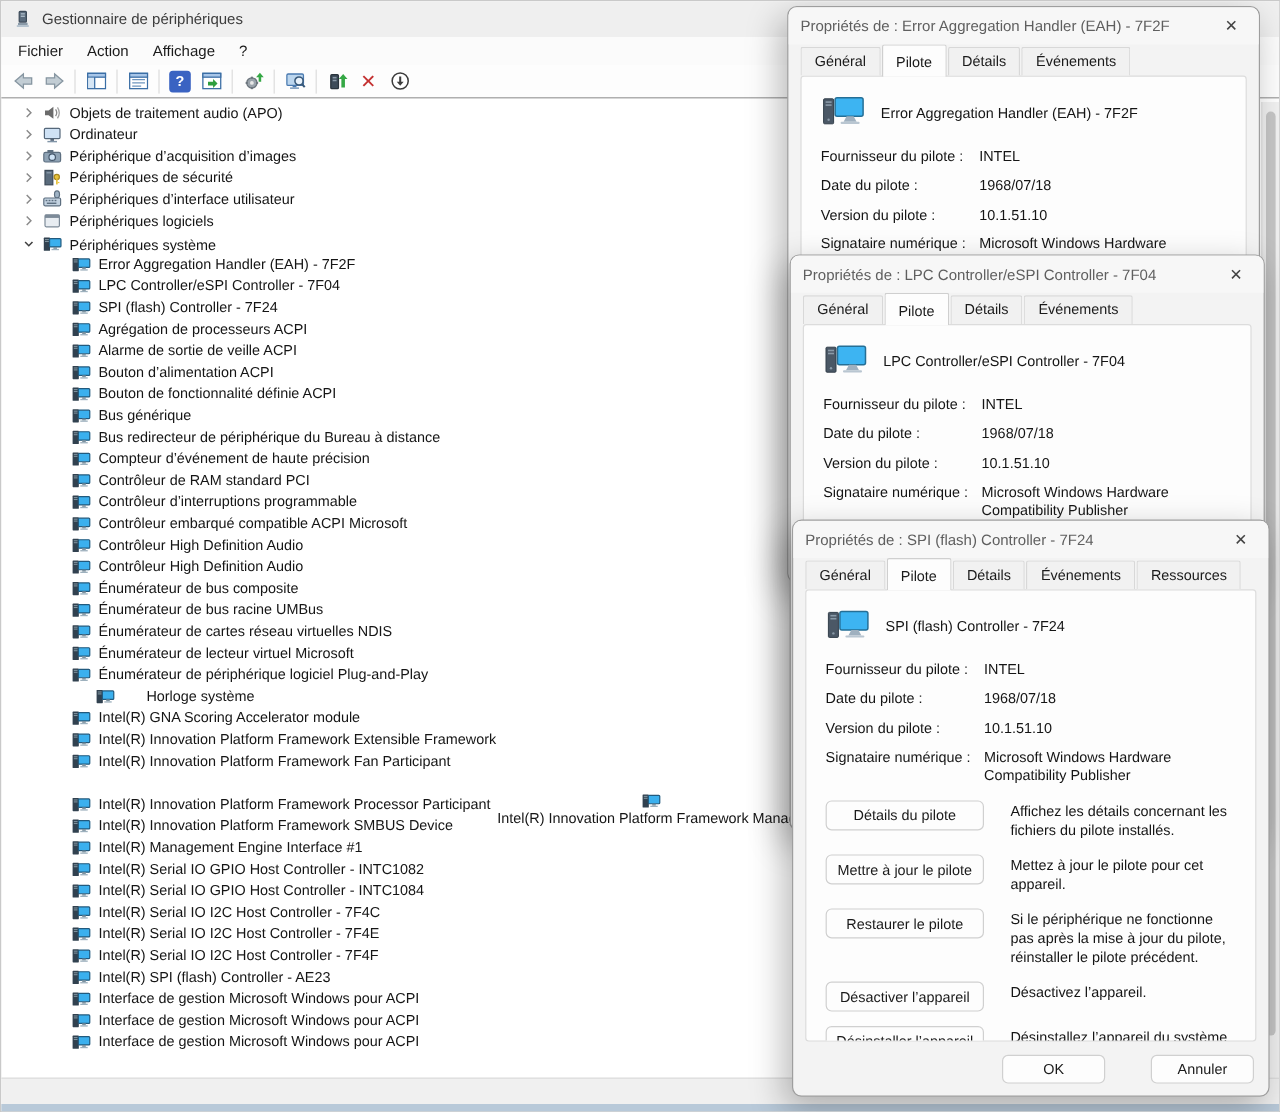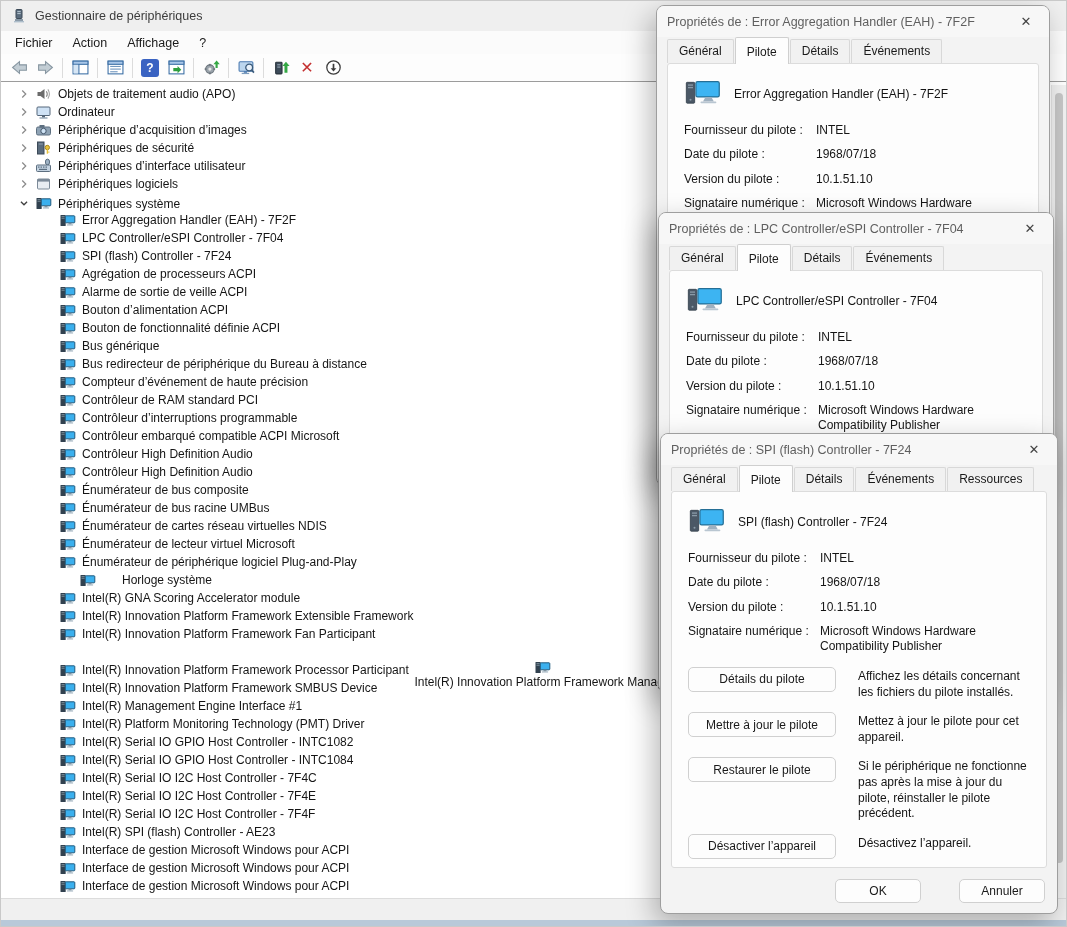--- a/index.html
+++ b/index.html
@@ -51,21 +51,21 @@
   .dev-head{display:flex;align-items:center;gap:12px;margin:13px 0 8px;min-height:34px}
   .dev-icon{width:38px;height:30px;flex:none}
   .dev-name{color:#151515}
   .fields{margin-top:12px}
   .field-row{display:flex;margin-bottom:10px;line-height:1.2}
   .f-label{width:132px;flex:none;color:#151515}
   .f-value{flex:1;max-width:236px;color:#151515}
   .actions{margin-top:14px}
   .action-row{display:flex;gap:22px;margin-bottom:12px;align-items:flex-start}
   .btn{background:#fdfdfd;border:1px solid #d0d0d0;border-radius:5px;font-size:12px;color:#1a1a1a;font-family:inherit}
-  .action-btn{width:148px;height:25px;flex:none}
+  .action-btn{width:132px;height:25px;flex:none}
   .action-desc{flex:1;line-height:1.3;color:#151515;padding-top:2px}
   .dlg-footer{position:absolute;left:0;right:0;bottom:0;height:45px;display:flex;justify-content:flex-end;align-items:center;gap:38px;padding-right:12px}
   .dlg-footer .btn{width:86px;height:24px}
   .hidden-defs{position:absolute;width:0;height:0;overflow:hidden}
 </style>
 </head>
 <body>
 
 <svg class="hidden-defs" aria-hidden="true">
   <defs>
@@ -664,32 +664,20 @@
     <span class="chev">
       <svg viewBox="0 0 16 16">
         <path class="chev-c" d="M6 4 L10 8 L6 12" fill="none" stroke="#8a8a8a" stroke-width="1.4"></path>
         <path class="chev-e" d="M4.5 6.5 L8 10 L11.5 6.5" fill="none" stroke="#404040" stroke-width="1.5"></path>
       </svg>
     </span>
     <svg class="ticon">
         <use href="#ic-system"></use>
       </svg>
     <span class="tlabel">Intel(R) Management Engine Interface #1</span>
-  </div>
-    <div class="tree-row leaf" style="padding-left: 36px;">
-    <span class="chev">
-      <svg viewBox="0 0 16 16">
-        <path class="chev-c" d="M6 4 L10 8 L6 12" fill="none" stroke="#8a8a8a" stroke-width="1.4"></path>
-        <path class="chev-e" d="M4.5 6.5 L8 10 L11.5 6.5" fill="none" stroke="#404040" stroke-width="1.5"></path>
-      </svg>
-    </span>
-    <svg class="ticon">
-        <use href="#ic-system"></use>
-      </svg>
-    <span class="tlabel">Intel(R) Platform Monitoring Technology (PMT) Driver</span>
   </div>
     <div class="tree-row leaf" style="padding-left: 36px;">
     <span class="chev">
       <svg viewBox="0 0 16 16">
         <path class="chev-c" d="M6 4 L10 8 L6 12" fill="none" stroke="#8a8a8a" stroke-width="1.4"></path>
         <path class="chev-e" d="M4.5 6.5 L8 10 L11.5 6.5" fill="none" stroke="#404040" stroke-width="1.5"></path>
       </svg>
     </span>
     <svg class="ticon">
         <use href="#ic-system"></use>

